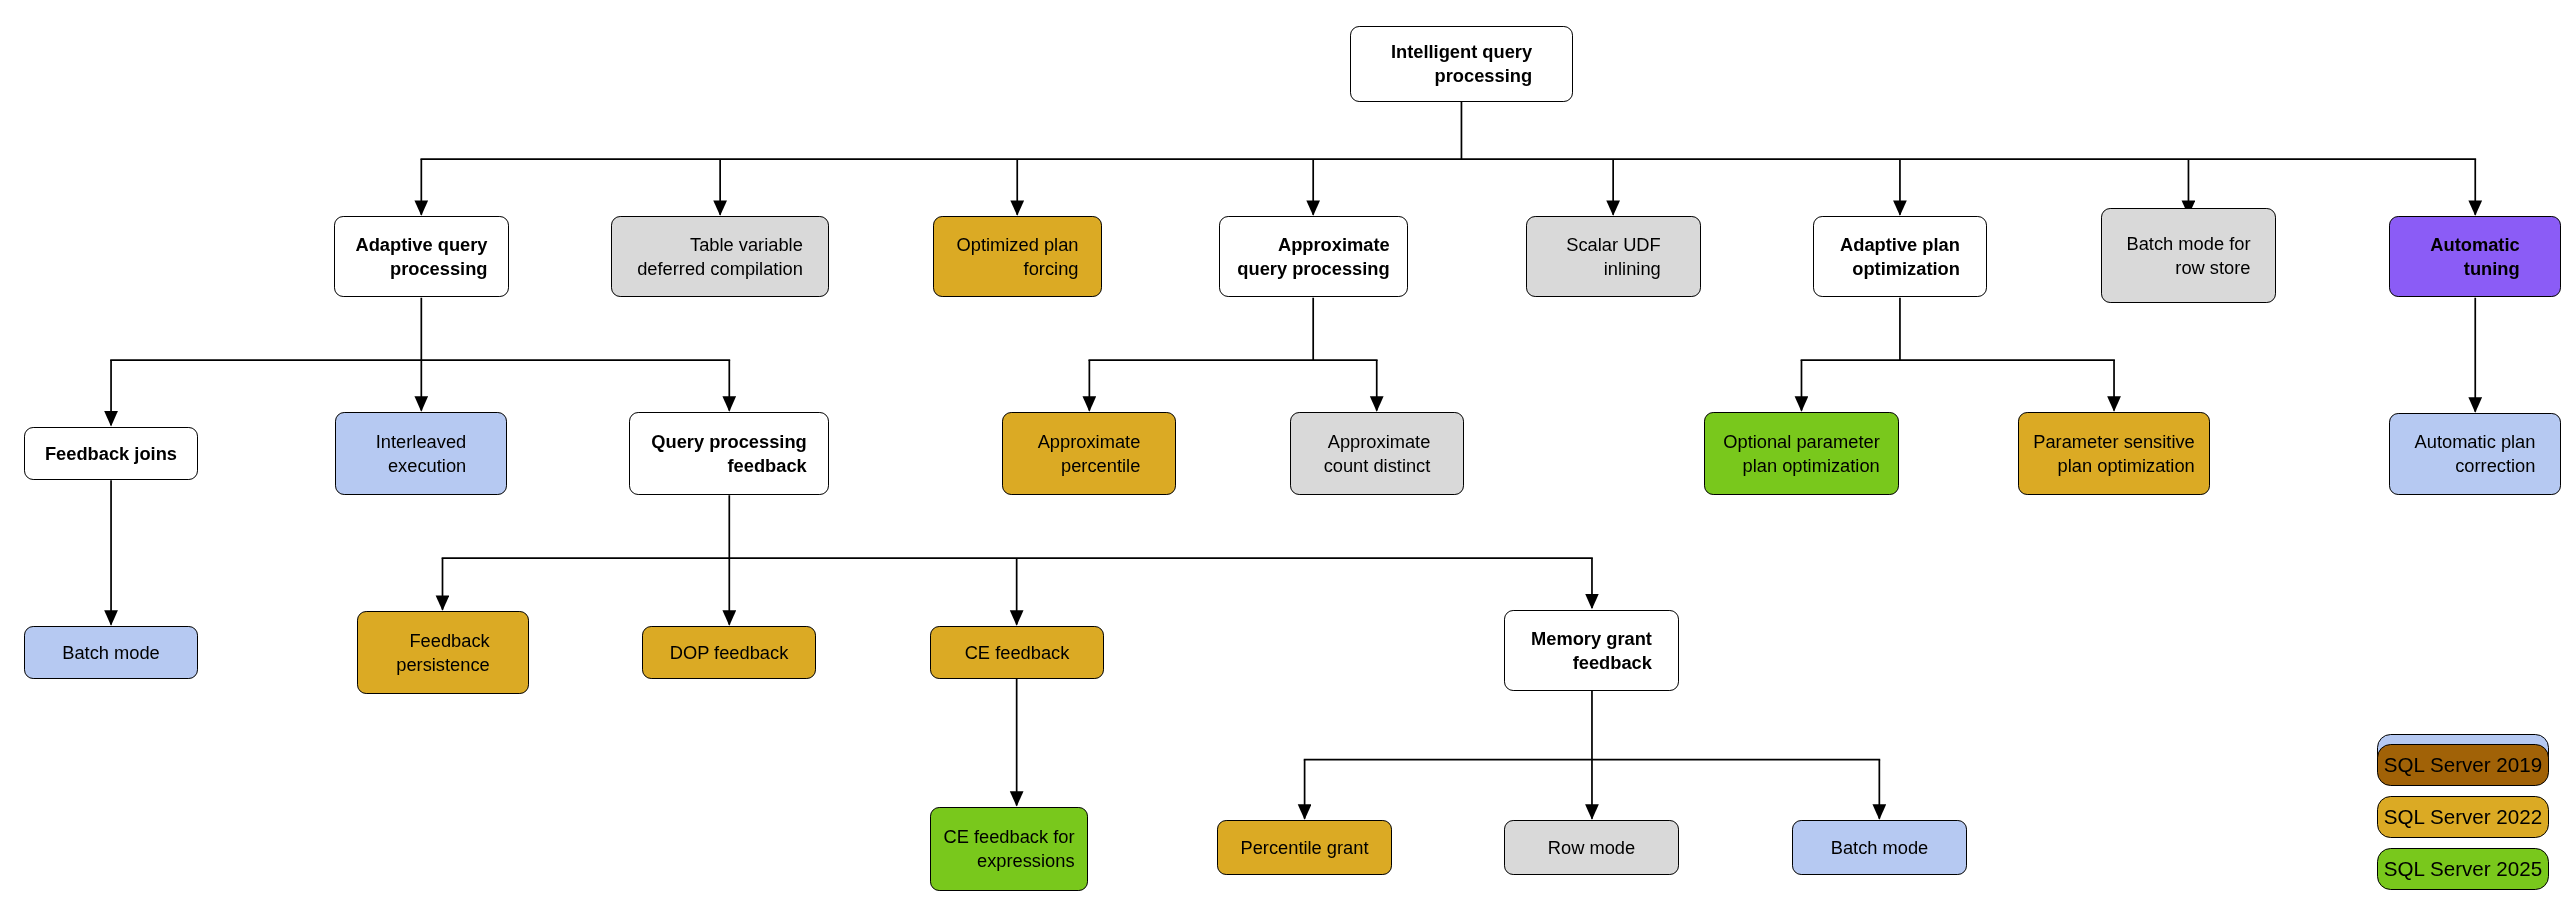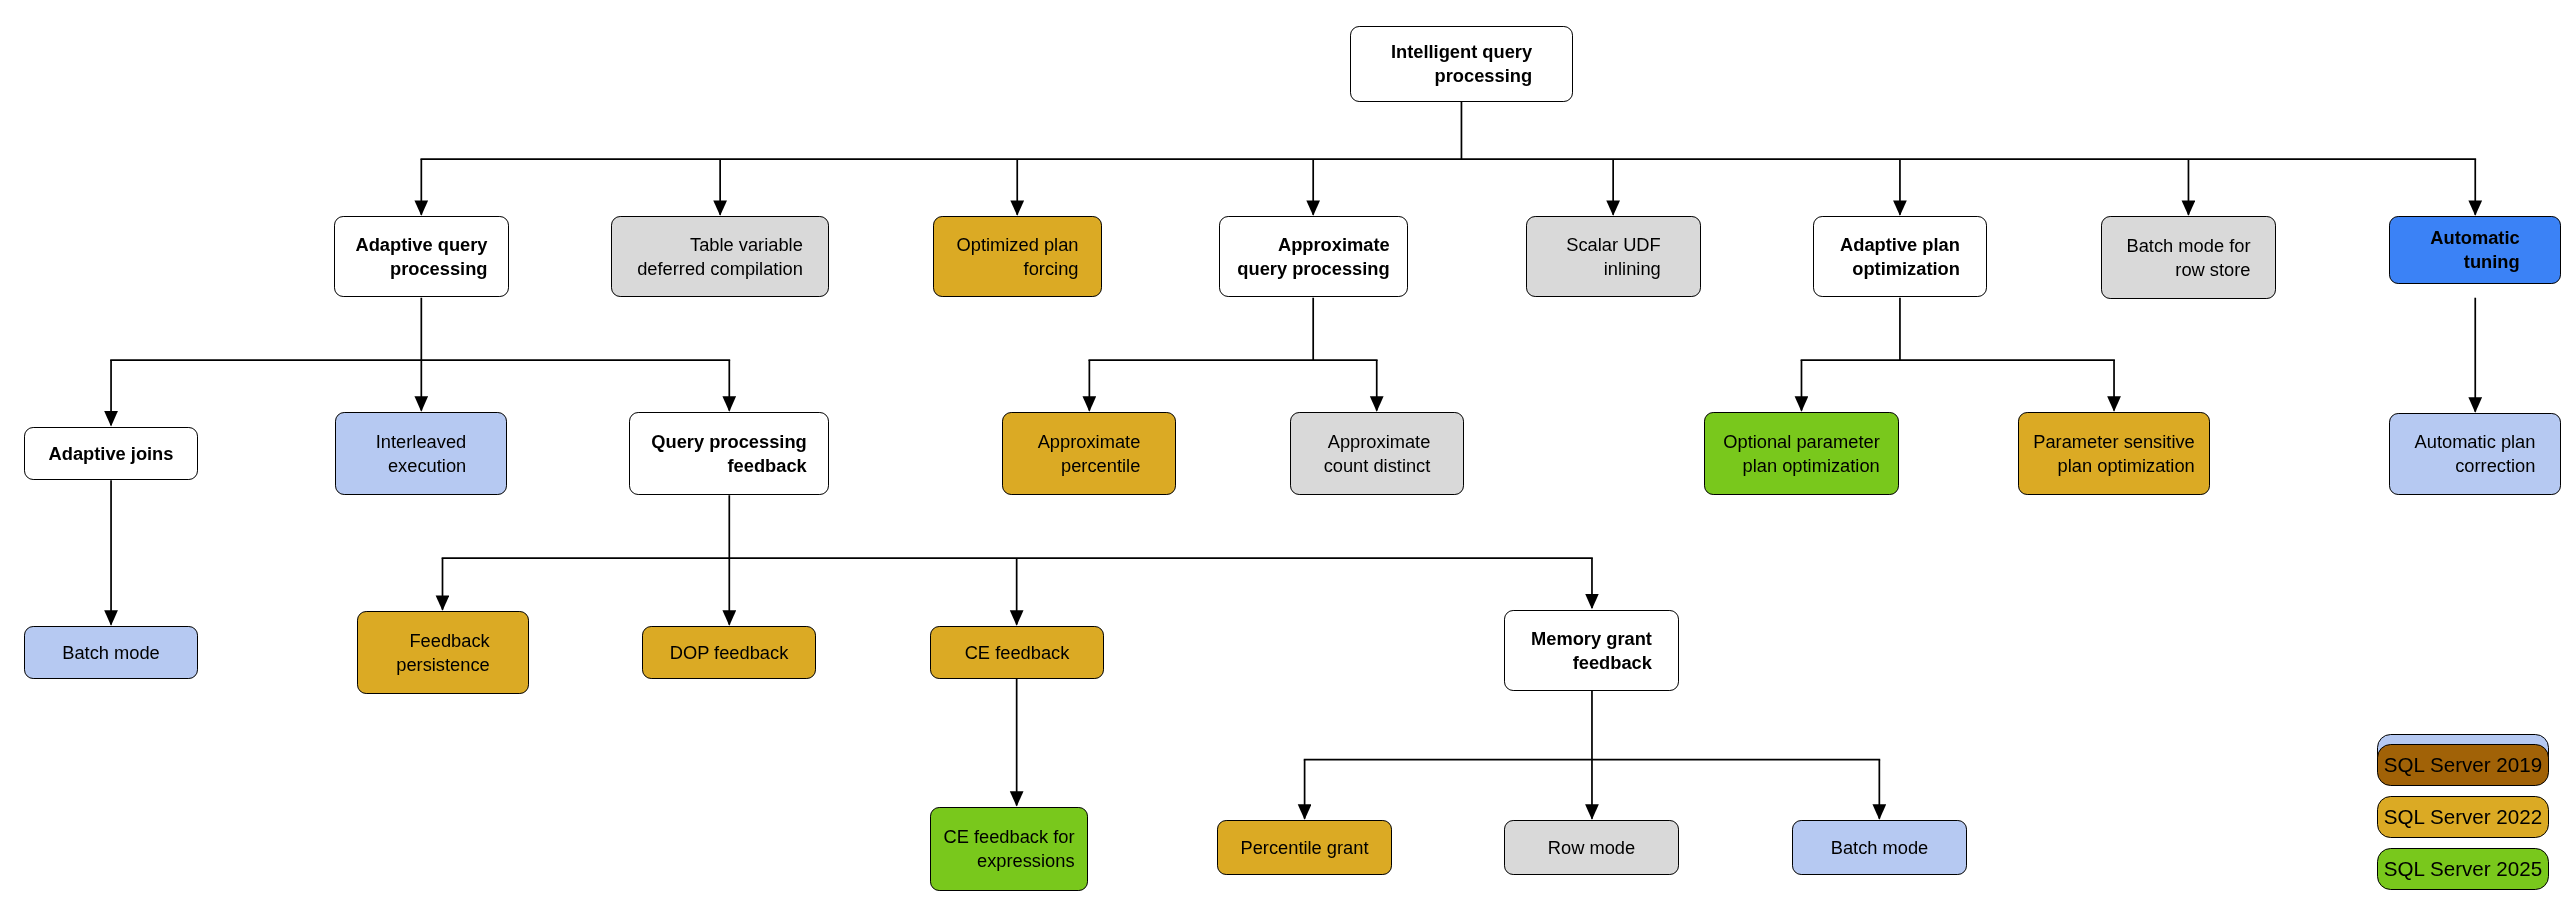--- a/index.html
+++ b/index.html
@@ -89,25 +89,25 @@
       <div class="node" style="left: 611px; top: 216px; width: 218px; height: 81px; background: rgb(217, 217, 217);">Table variable
 deferred compilation</div>
       <div class="node" style="left: 933px; top: 216px; width: 169px; height: 81px; background: rgb(219, 170, 36);">Optimized plan
 forcing</div>
       <div class="node bold" style="left: 1219px; top: 216px; width: 189px; height: 81px; background: rgb(255, 255, 255);">Approximate
 query processing</div>
       <div class="node" style="left: 1526px; top: 216px; width: 175px; height: 81px; background: rgb(217, 217, 217);">Scalar UDF
 inlining</div>
       <div class="node bold" style="left: 1813px; top: 216px; width: 174px; height: 81px; background: rgb(255, 255, 255);">Adaptive plan
 optimization</div>
-      <div class="node" style="left: 2101px; top: 216px; width: 175px; height: 83px; background: rgb(217, 217, 217);">Batch mode for
+      <div class="node" style="left: 2101px; top: 208px; width: 175px; height: 95px; background: rgb(217, 217, 217);">Batch mode for
 row store</div>
-      <div class="node bold" style="left: 2389px; top: 216px; width: 172px; height: 68px; background: #3b82f6;">Automatic
+      <div class="node bold" style="left: 2389px; top: 216px; width: 172px; height: 81px; background: #8b5cf6;">Automatic
 tuning</div>
-      <div class="node bold" style="left: 24px; top: 427px; width: 174px; height: 53px; background: rgb(255, 255, 255);">Adaptive joins</div>
+      <div class="node bold" style="left: 24px; top: 427px; width: 174px; height: 53px; background: rgb(255, 255, 255);">Feedback joins</div>
       <div class="node" style="left: 335px; top: 412px; width: 172px; height: 83px; background: rgb(182, 201, 242);">Interleaved
 execution</div>
       <div class="node bold" style="left: 629px; top: 412px; width: 200px; height: 83px; background: rgb(255, 255, 255);">Query processing
 feedback</div>
       <div class="node" style="left: 1002px; top: 412px; width: 174px; height: 83px; background: rgb(219, 170, 36);">Approximate
 percentile</div>
       <div class="node" style="left: 1290px; top: 412px; width: 174px; height: 83px; background: rgb(217, 217, 217);">Approximate
 count distinct</div>
       <div class="node" style="left: 1704px; top: 412px; width: 195px; height: 83px; background: rgb(121, 200, 28);">Optional parameter
 plan optimization</div>

